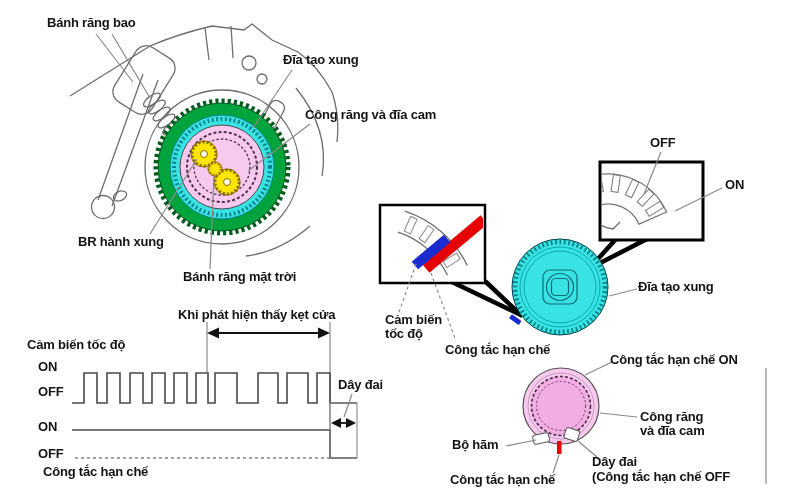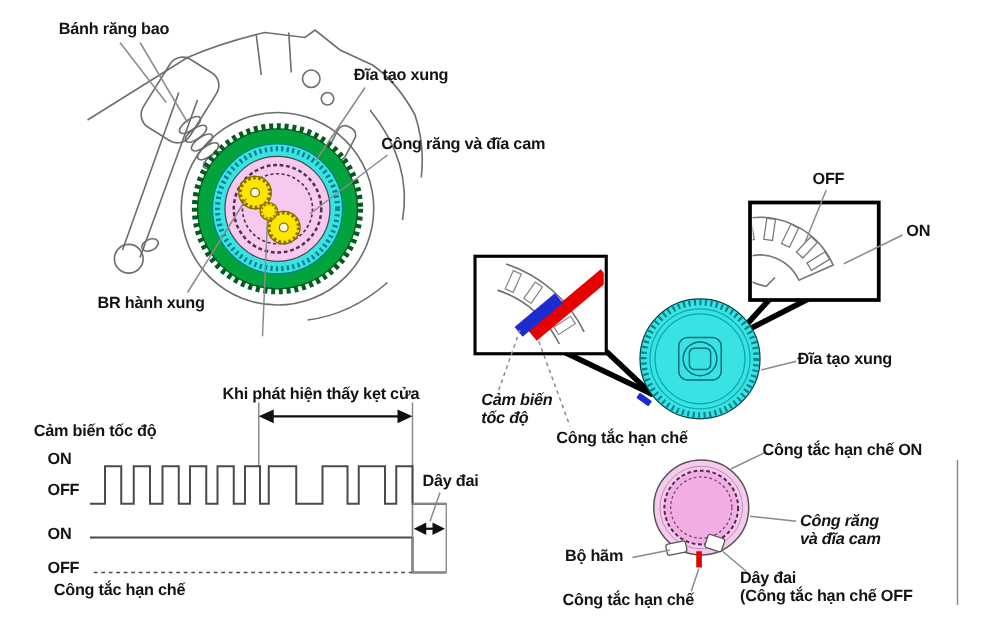--- a/index.html
+++ b/index.html
@@ -1,21 +1,21 @@
 <!DOCTYPE html>
 <html style="--green: #00a33c; --cyan: #3ae3e3; --cyan-dark: #007f86; --pink: #f7c9ee; --pink-inner: #f2aee3; --yellow: #ffe600; --red: #e60000; --blue: #1b2bd0;"><head>
 <meta charset="utf-8">
 <style>
   html,body{margin:0;padding:0;background:#fff;}
   .stage{position:relative;width:800px;height:500px;background:#fff;overflow:hidden;
          font-family:"Liberation Sans",sans-serif;}
   .stage svg{position:absolute;left:0;top:0;}
   .lbl{position:absolute;color:#141414;font-size:13px;font-weight:700;line-height:1.1;
        white-space:nowrap;letter-spacing:-0.2px;}
-  .lbl span{display:block;font-style:italic;}
+  .lbl span{display:block;}
   
   .ring-gear-fill{fill:var(--green);}
   .pulse-cyan{fill:var(--cyan);}
   .cam-pink{fill:var(--pink);}
   .cam-pink-inner{fill:var(--pink-inner);}
   .planet-yellow{fill:var(--yellow);}
   .bar-red{fill:var(--red);}
   .bar-blue{fill:var(--blue);}
   .leader{stroke:#8a8a8a;stroke-width:1.2;fill:none;}
   .leader-dash{stroke:#8a8a8a;stroke-width:1.2;fill:none;stroke-dasharray:3 3;}
@@ -174,20 +174,21 @@
     <path class="leader" d="M506,446 L536,440"></path>
     <path class="leader" d="M553,473 L559,455"></path>
     <path class="leader" d="M597,457 L578,441"></path>
   </g>
 </svg>
 
 <div class="lbl" style="left:47px;top:16px">Bánh răng bao</div>
 <div class="lbl" style="left:283px;top:53px">Đĩa tạo xung</div>
 <div class="lbl" style="left:305px;top:108px">Công răng và đĩa cam</div>
 <div class="lbl" style="left:78px;top:235px">BR hành xung</div>
+<div class="lbl" style="left:183px;top:270px">Bánh răng mặt trời</div>
 
 <div class="lbl" style="left:178px;top:308px">Khi phát hiện thấy kẹt cửa</div>
 <div class="lbl" style="left:27px;top:338px">Cảm biến tốc độ</div>
 <div class="lbl" style="left:38px;top:360px">ON</div>
 <div class="lbl" style="left:38px;top:385px">OFF</div>
 <div class="lbl" style="left:338px;top:378px">Dây đai</div>
 <div class="lbl" style="left:38px;top:420px">ON</div>
 <div class="lbl" style="left:38px;top:447px">OFF</div>
 <div class="lbl" style="left:43px;top:465px">Công tắc hạn chế</div>
 

